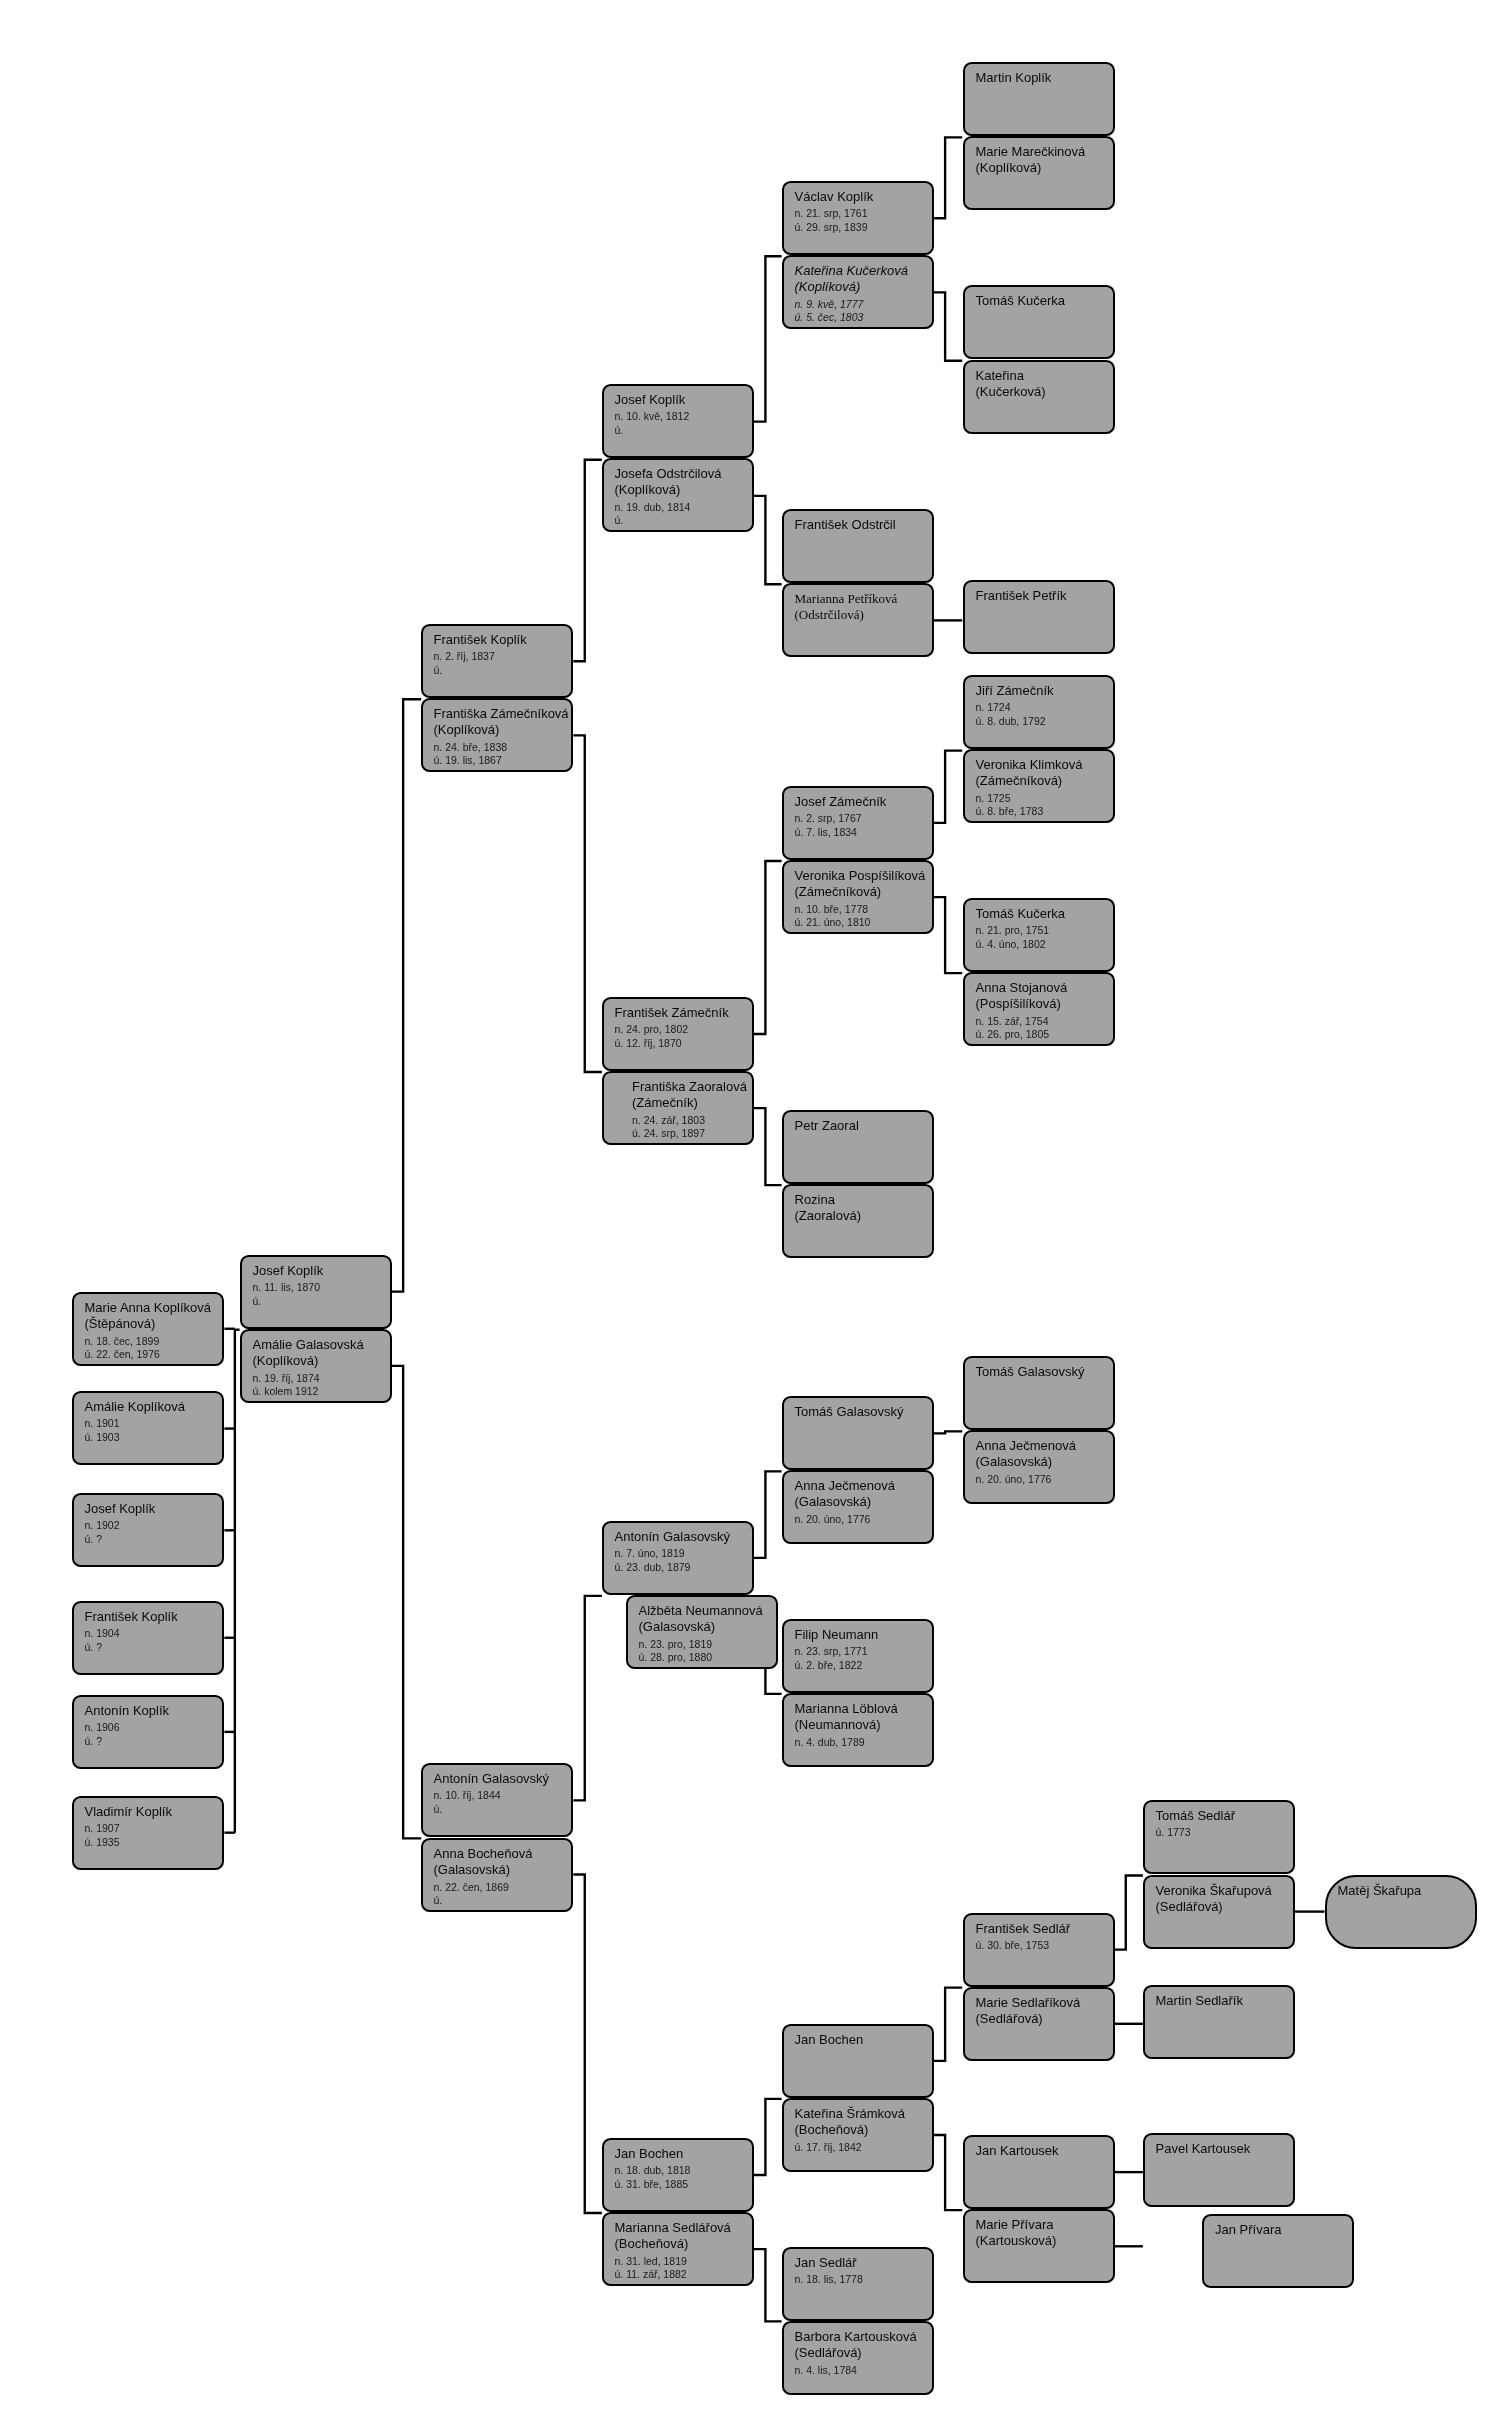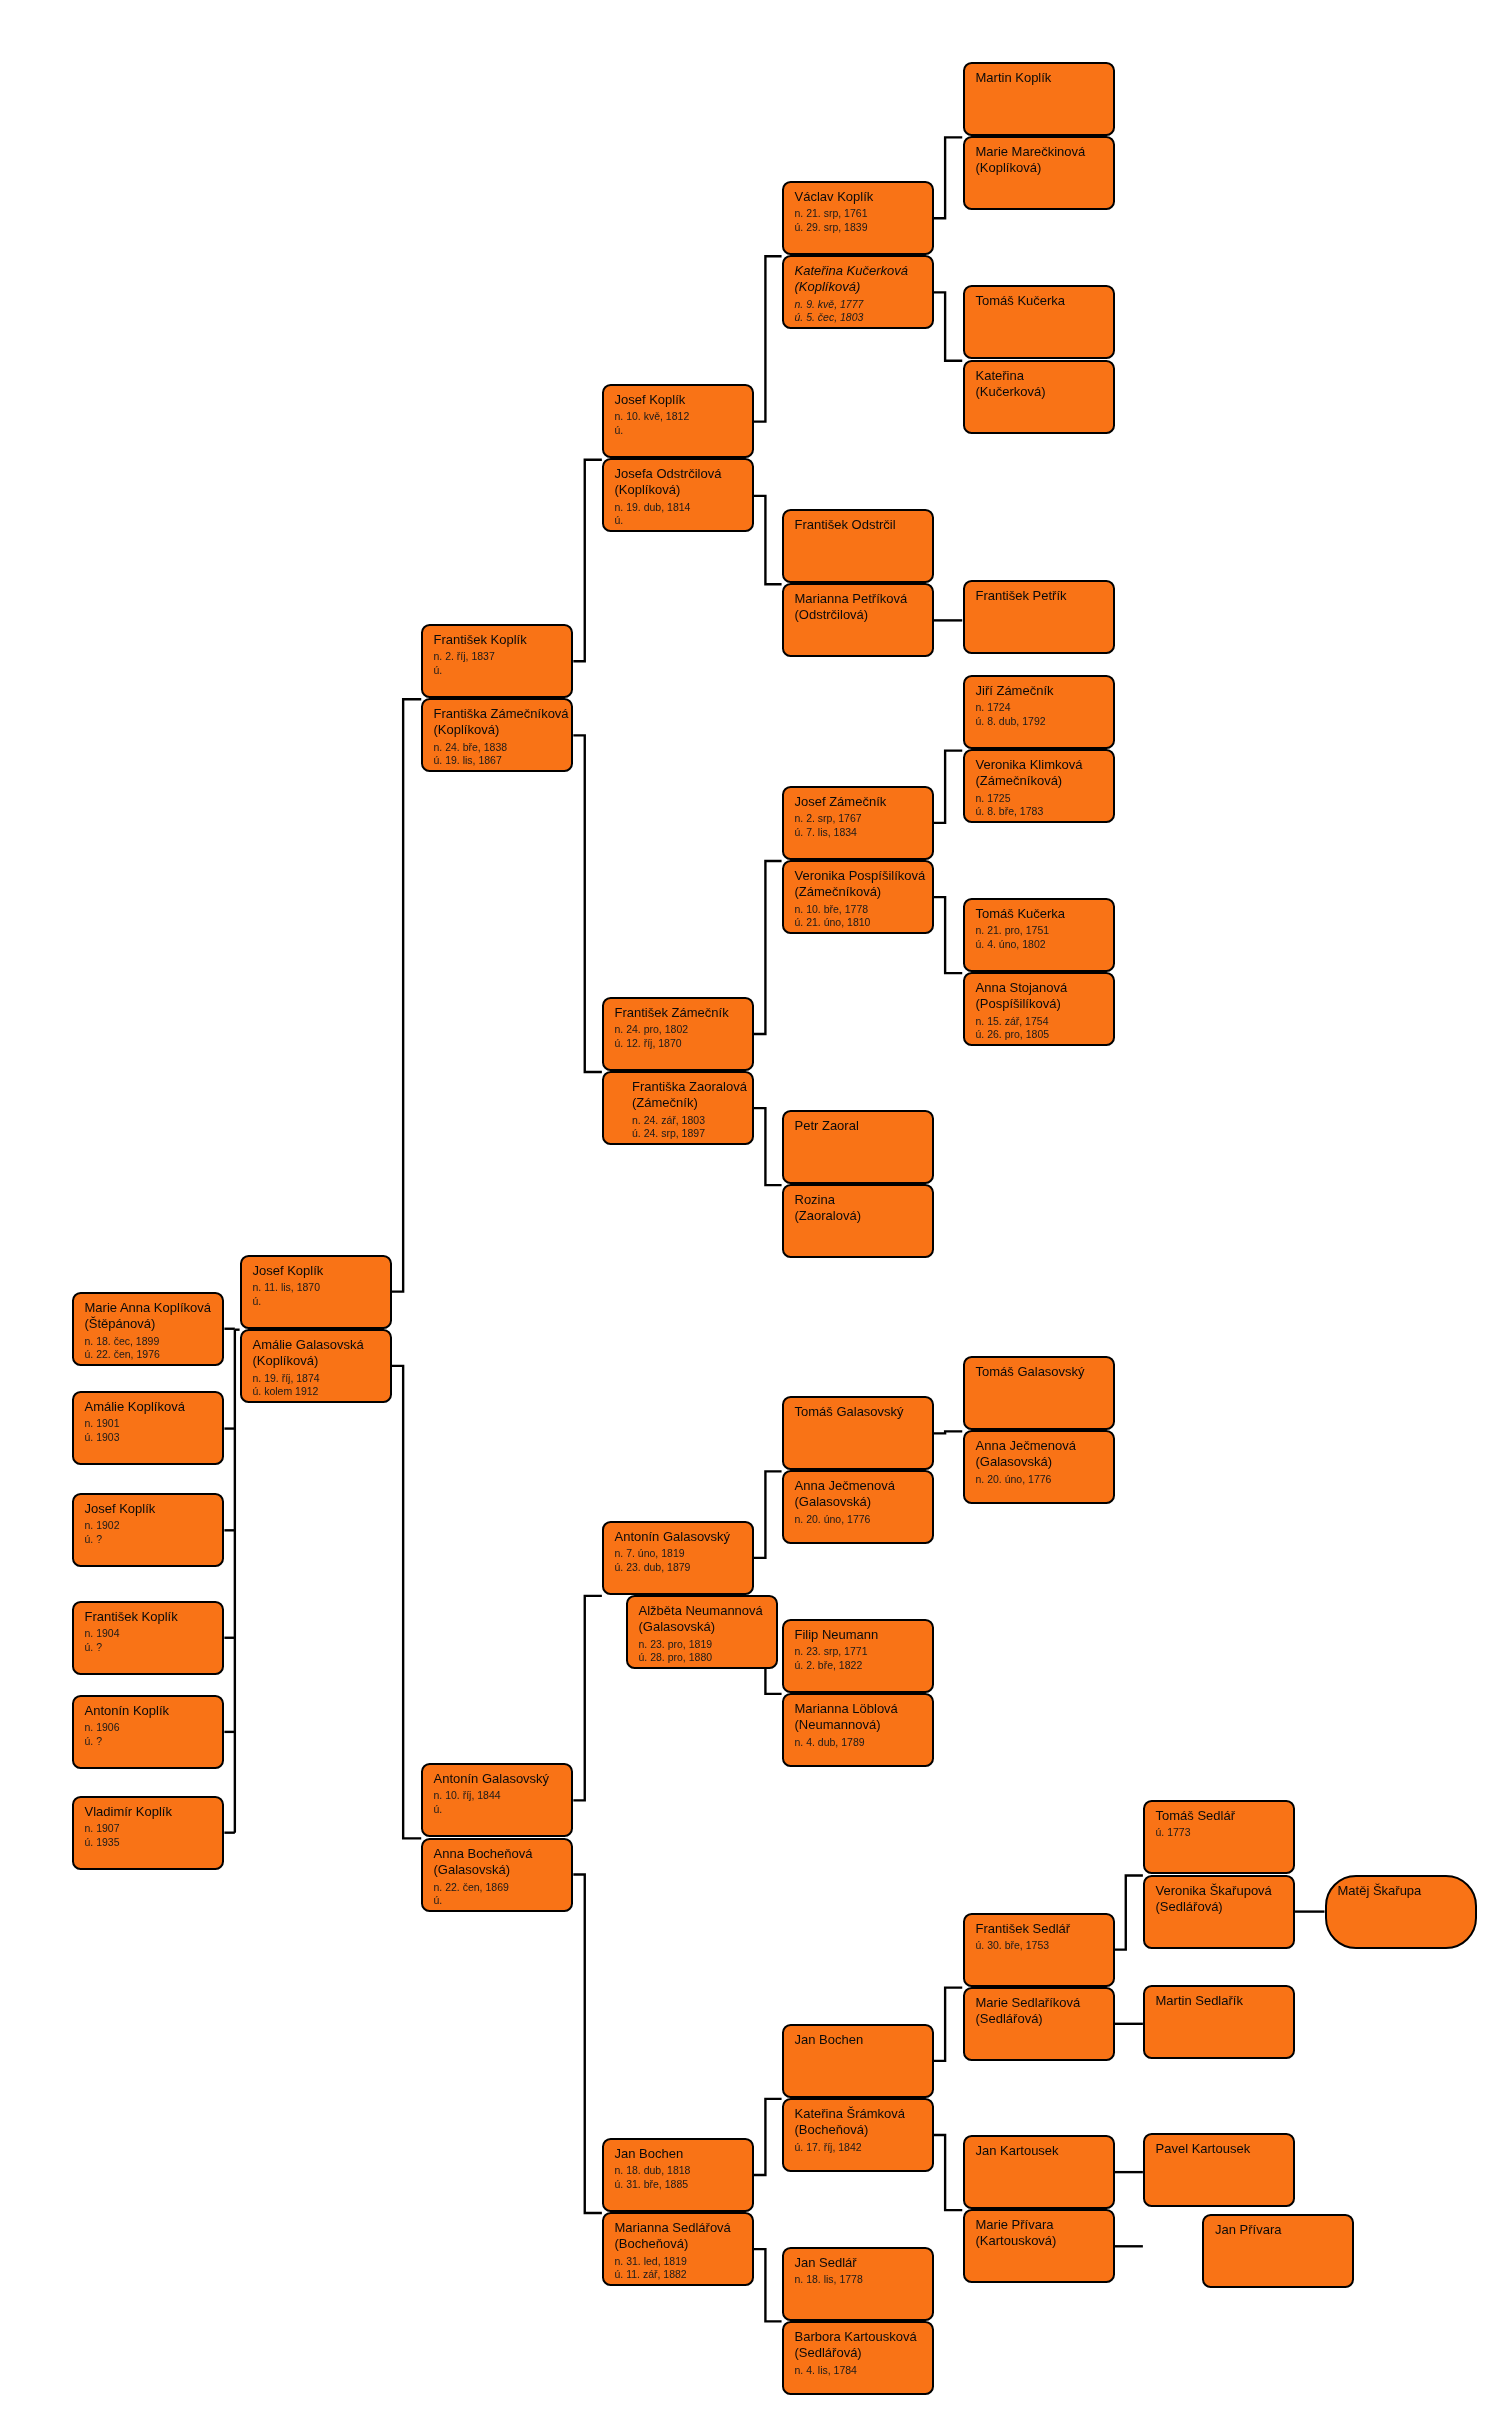--- a/index.html
+++ b/index.html
@@ -3,21 +3,21 @@
 <meta charset="utf-8">
 <style>
   html,body{margin:0;padding:0;background:#ffffff;}
   .canvas{
     position:relative;width:1508px;height:2435px;background:#ffffff;
     font-family:"Liberation Sans", sans-serif;overflow:hidden;
   }
   .lines{position:absolute;left:0;top:0;width:1508px;height:2435px;}
   .person{
     position:absolute;width:152px;height:74px;box-sizing:border-box;
-    background:#f97316;border:2.4px solid #000000;border-radius:8.6px;
+    background:#a3a3a3;border:2.4px solid #000000;border-radius:8.6px;
     padding:5.7px 5.7px 0 10.5px;overflow:hidden;z-index:2;
   }
   .nm{font-size:13px;color:#0a0a0a;line-height:1.28;white-space:nowrap;}
   .dt{font-size:10.5px;color:#1a1a1a;line-height:1.3;white-space:nowrap;}
   .dt.first{margin-top:1.9px;}
 </style>
 </head>
 <body>
 
 <div class="canvas">
@@ -173,21 +173,21 @@
     </div>
     <div class="person" style="left: 782px; top: 255px; font-style: italic;">
       <div class="nm">Kateřina Kučerková</div>
       <div class="nm">(Koplíková)</div>
       <div class="dt first">n. 9. kvě, 1777</div>
       <div class="dt">ú. 5. čec, 1803</div>
     </div>
     <div class="person" style="left: 782px; top: 509px;">
       <div class="nm">František Odstrčil</div>
     </div>
-    <div class="person" style="left: 782px; top: 583px;">
+    <div class="person" style="left: 782px; top: 583px; font-family: Liberation Serif, serif;">
       <div class="nm">Marianna Petříková</div>
       <div class="nm">(Odstrčilová)</div>
     </div>
     <div class="person" style="left: 782px; top: 786px;">
       <div class="nm">Josef Zámečník</div>
       <div class="dt first">n. 2. srp, 1767</div>
       <div class="dt">ú. 7. lis, 1834</div>
     </div>
     <div class="person" style="left: 782px; top: 860px;">
       <div class="nm">Veronika Pospíšilíková</div>

